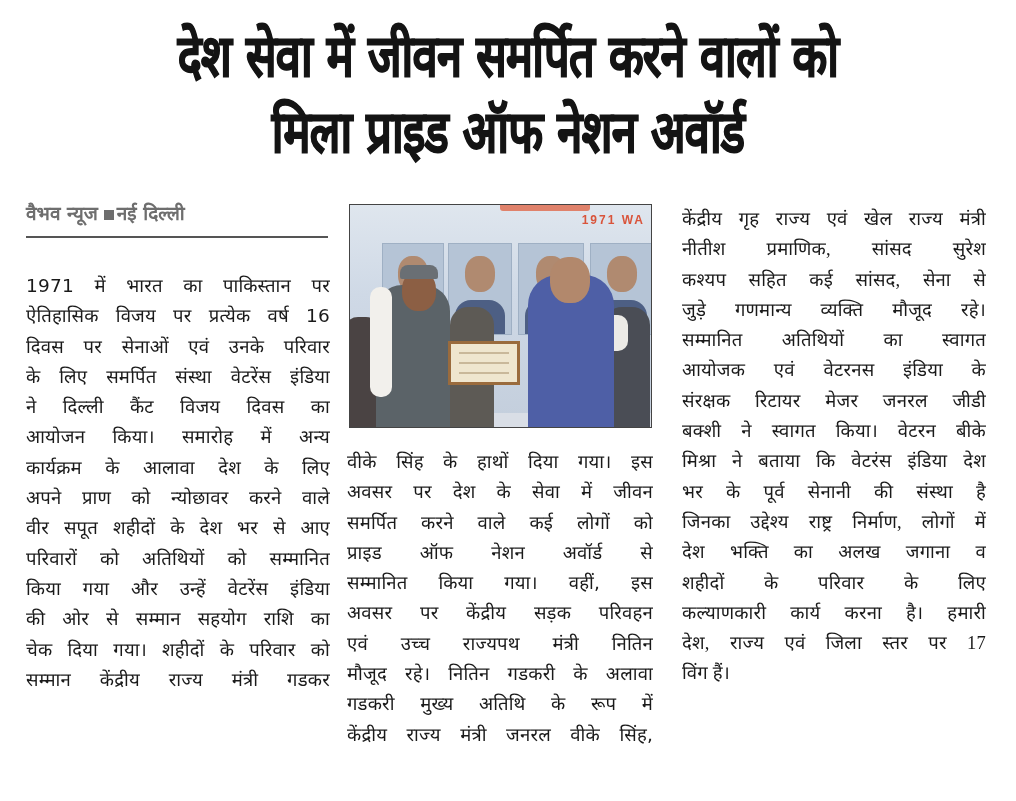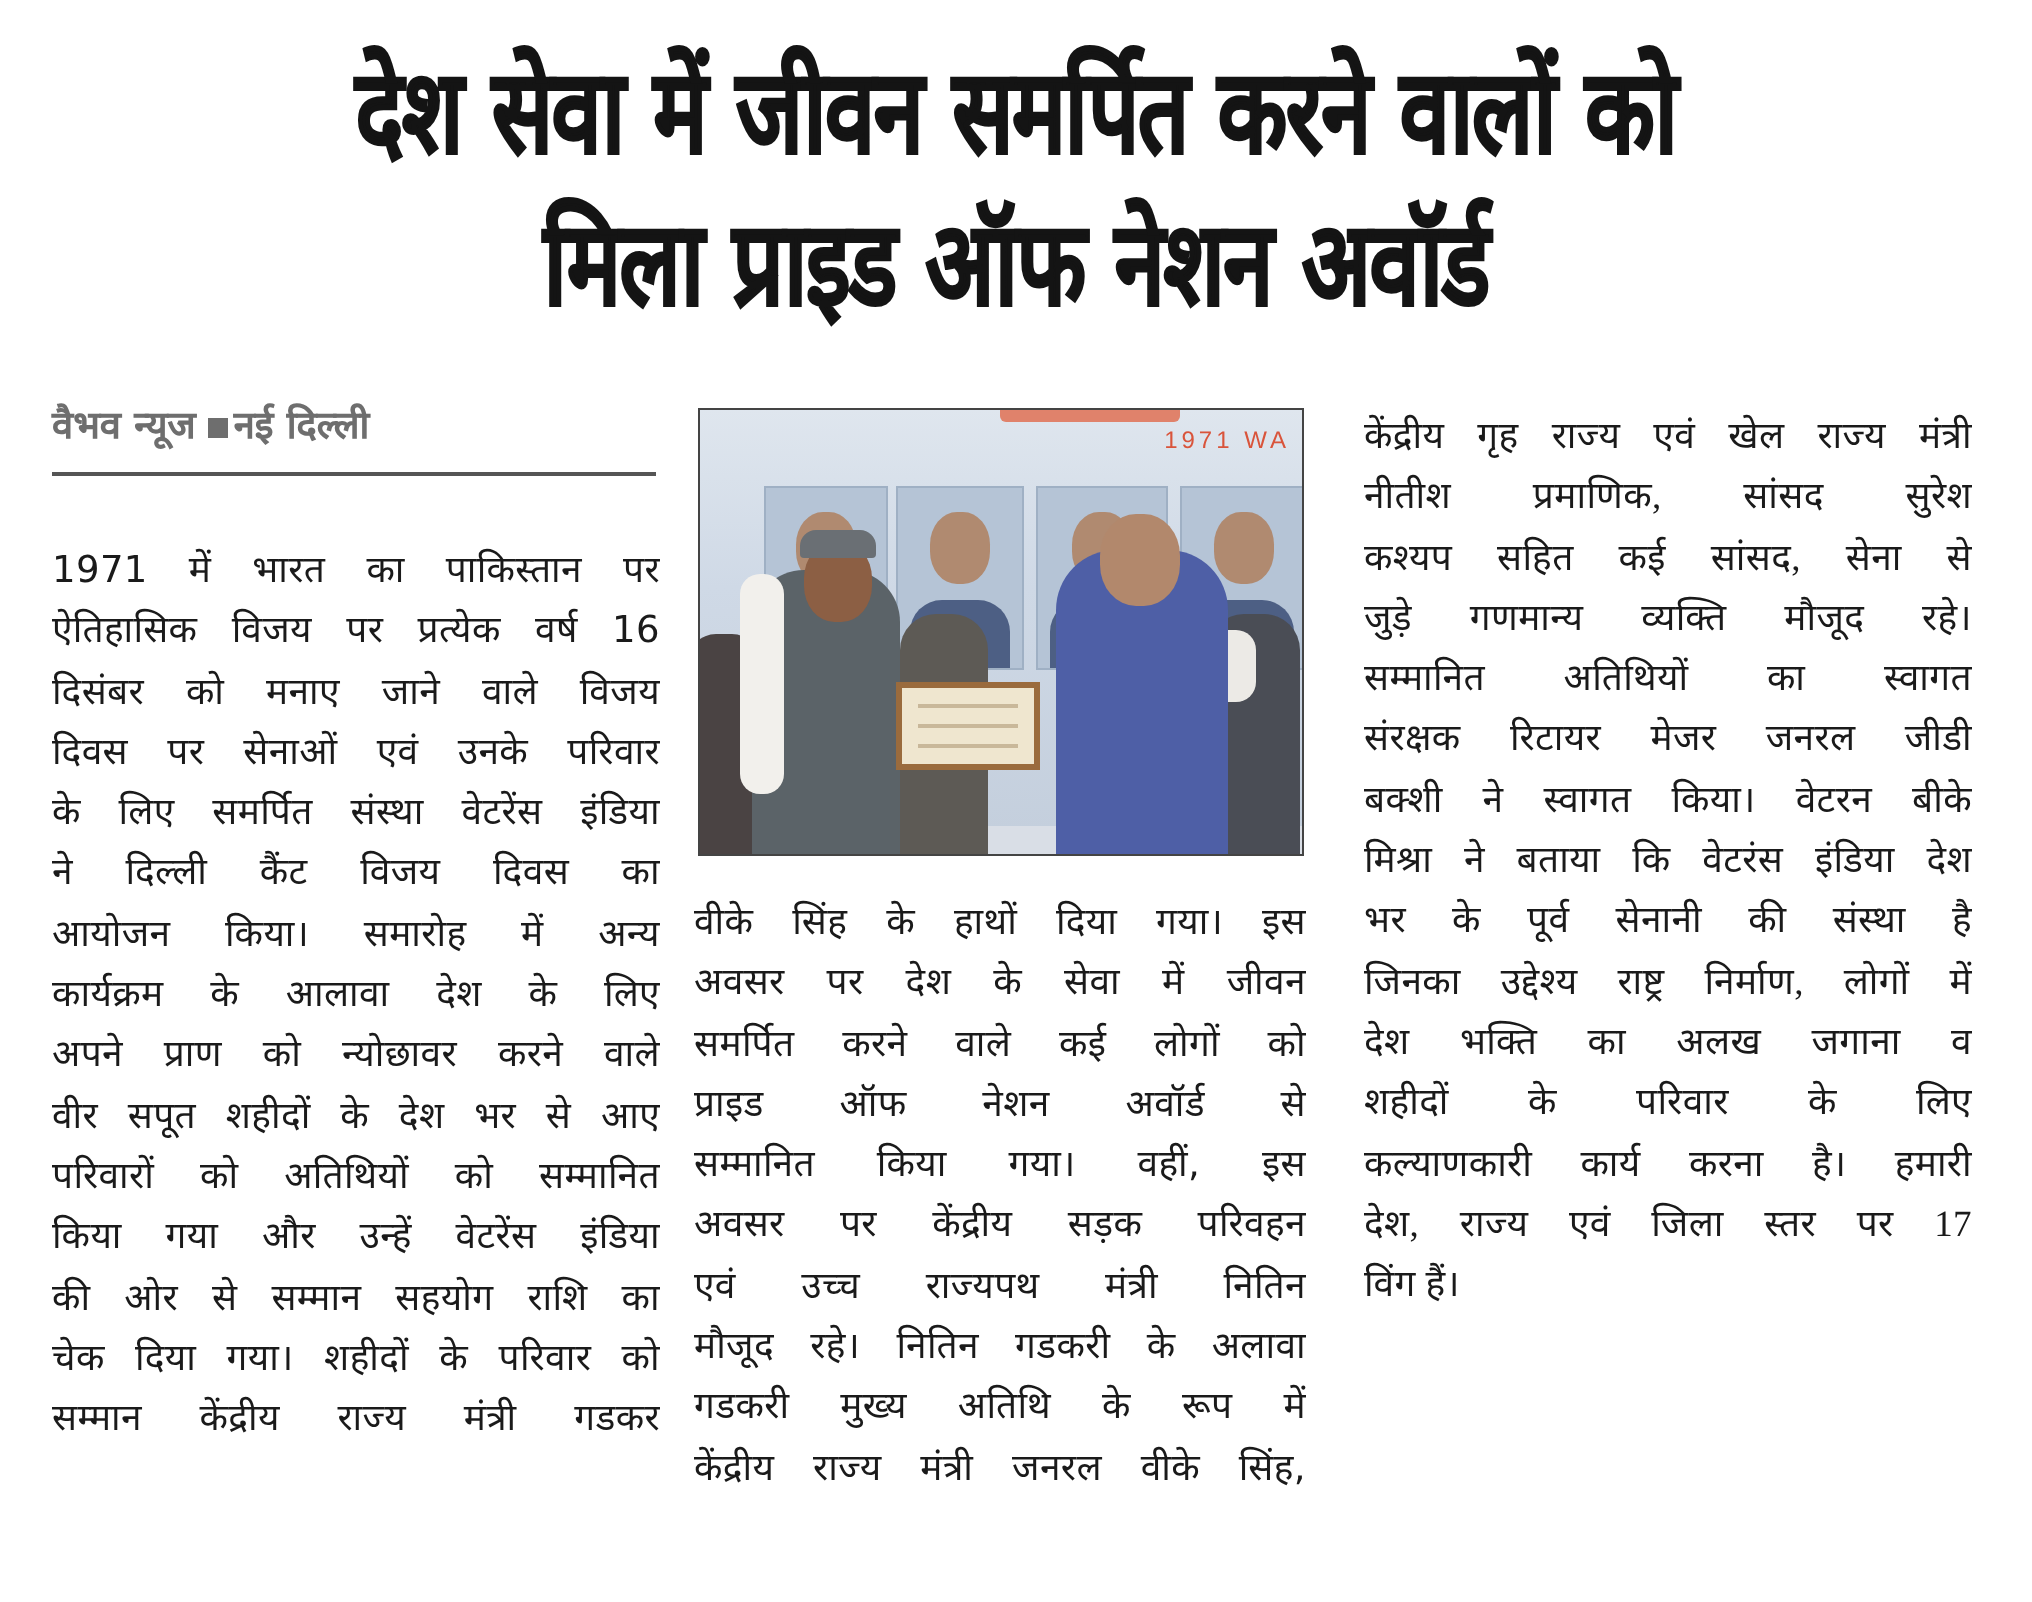--- a/index.html
+++ b/index.html
@@ -42,21 +42,21 @@
   .col-2 .body-lines { margin-top: 251px; }
   .col-3 .body-lines { margin-top: 8px; }
 
   .photo {
     position: absolute; left: 349px; top: 204px; width: 303px; height: 224px;
     border: 1px solid #444; overflow: hidden;
     background: linear-gradient(180deg, #dfe6ee 0%, #cfd9e6 40%, #c3cedc 100%);
   }
   .photo .banner-text {
     position: absolute; right: 6px; top: 8px; color: #d9543b;
-    font-weight: normal; font-size: 12px; letter-spacing: 2px; font-family: "Liberation Sans", sans-serif; margin-left: 44px;
+    font-weight: bold; font-size: 12px; letter-spacing: 2px; font-family: "Liberation Sans", sans-serif; margin-left: 44px;
   }
   .photo .banner-top {
     position: absolute; left: 150px; top: -8px; width: 90px; height: 14px;
     background: #e0603f; opacity: .75; border-radius: 3px;
   }
   .poster { position: absolute; top: 38px; height: 92px; background: #b5c4d6; border: 1px solid #9fb0c4; }
   .poster .face { position: absolute; left: 50%; top: 12px; width: 30px; height: 36px; margin-left: -15px; border-radius: 45%; background: #b08a70; }
   .poster .suit { position: absolute; left: 10%; right: 10%; bottom: 0; height: 34px; background: #4d5f84; border-radius: 16px 16px 0 0; }
   .person { position: absolute; bottom: 0; }
   .p-left-body { left: 26px; width: 74px; height: 142px; background: #5b6368; border-radius: 26px 26px 0 0; }
@@ -85,21 +85,20 @@
 </h1>
 
 <div class="col col-1">
   <div class="byline">
     <span>वैभव न्यूज</span><span class="sq"></span><span>नई दिल्ली</span>
   </div>
   <div class="byline-rule"></div>
   <ul class="body-lines">
     <li>1971 में भारत का पाकिस्तान पर</li>
     <li>ऐतिहासिक विजय पर प्रत्येक वर्ष 16</li>
-    <li>दिसंबर को मनाए जाने वाले विजय</li>
     <li>दिवस पर सेनाओं एवं उनके परिवार</li>
     <li>के लिए समर्पित संस्था वेटरेंस इंडिया</li>
     <li>ने दिल्ली कैंट विजय दिवस का</li>
     <li>आयोजन किया। समारोह में अन्य</li>
     <li>कार्यक्रम के आलावा देश के लिए</li>
     <li>अपने प्राण को न्योछावर करने वाले</li>
     <li>वीर सपूत शहीदों के देश भर से आए</li>
     <li>परिवारों को अतिथियों को सम्मानित</li>
     <li>किया गया और उन्हें वेटरेंस इंडिया</li>
     <li>की ओर से सम्मान सहयोग राशि का</li>
@@ -160,20 +159,21 @@
   </ul>
 </div>
 
 <div class="col col-3">
   <ul class="body-lines">
     <li>केंद्रीय गृह राज्य एवं खेल राज्य मंत्री</li>
     <li>नीतीश प्रमाणिक, सांसद सुरेश</li>
     <li>कश्यप सहित कई सांसद, सेना से</li>
     <li>जुड़े गणमान्य व्यक्ति मौजूद रहे।</li>
     <li>सम्मानित अतिथियों का स्वागत</li>
+    <li>आयोजक एवं वेटरनस इंडिया के</li>
     <li>संरक्षक रिटायर मेजर जनरल जीडी</li>
     <li>बक्शी ने स्वागत किया। वेटरन बीके</li>
     <li>मिश्रा ने बताया कि वेटरंस इंडिया देश</li>
     <li>भर के पूर्व सेनानी की संस्था है</li>
     <li>जिनका उद्देश्य राष्ट्र निर्माण, लोगों में</li>
     <li>देश भक्ति का अलख जगाना व</li>
     <li>शहीदों के परिवार के लिए</li>
     <li>कल्याणकारी कार्य करना है। हमारी</li>
     <li>देश, राज्य एवं जिला स्तर पर 17</li>
     <li class="last">विंग हैं।</li>

